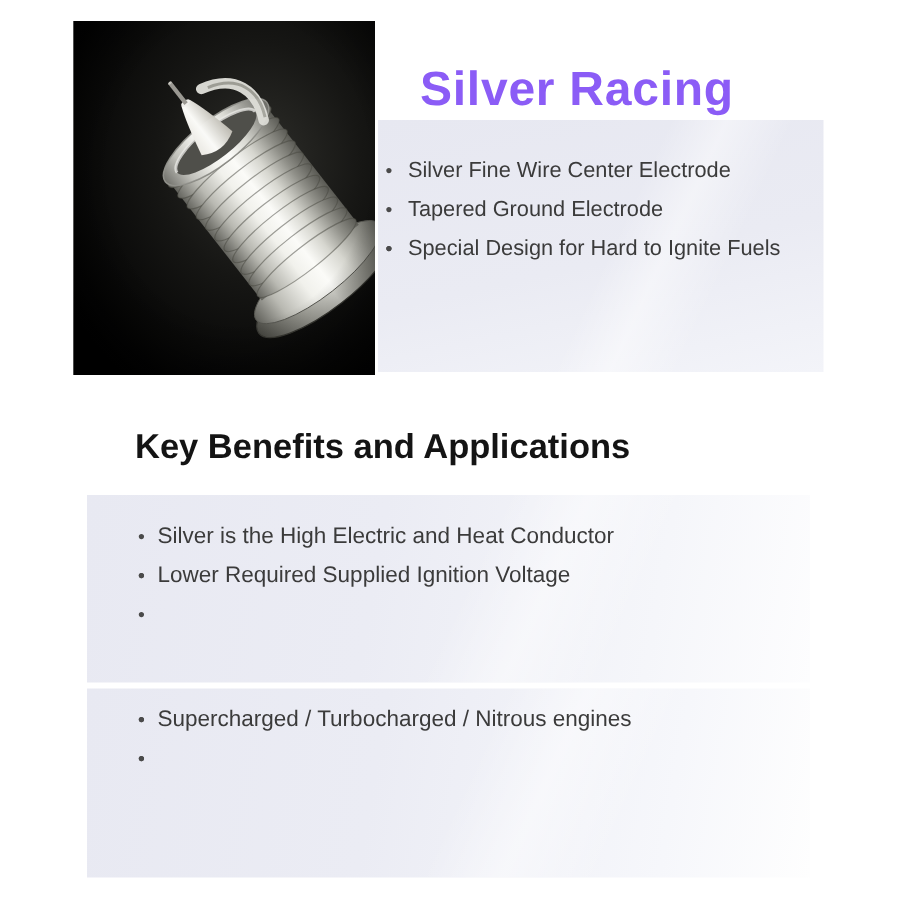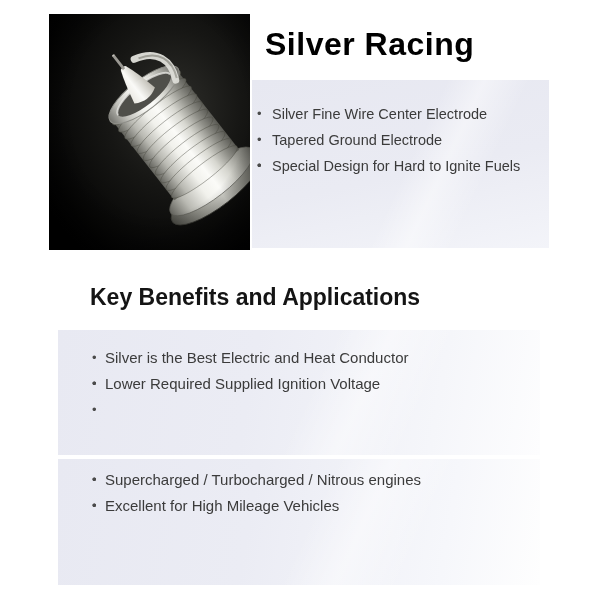--- a/index.html
+++ b/index.html
@@ -18,26 +18,26 @@
     left: 49px; top: 14px;
     width: 201px; height: 236px;
     background: #000000;
   }
   .photo svg { display: block; }
 
   
   .title {
     position: absolute;
     left: 264px; top: 25px;
-    margin: 1px;
+    margin: 16px;
     font-size: 32px;
     line-height: 1.15;
     font-weight: bold;
     letter-spacing: 0.5px;
-    color: #000000;
+    color: #8b5cf6;
   }
 
   
   .heading {
     position: absolute;
     left: 90px; top: 284px;
     margin: 0;
     font-size: 23px;
     font-weight: bold;
     color: #141414;
@@ -194,21 +194,21 @@
       </ul>
   </div>
 
   <h2 class="heading">Key Benefits and Applications</h2>
 
   <div class="panel panel-benefits">
     <ul class="bullets">
 
         <li>
           <span class="bullet">•</span>
-          <span class="li-text">Silver is the Best Electric and Heat Conductor</span>
+          <span class="li-text">Silver is the High Electric and Heat Conductor</span>
         </li>
 
         <li>
           <span class="bullet">•</span>
         </li>
 
         <li>
           <span class="bullet">•</span>
           <span class="li-text">Lower Required Supplied Ignition Voltage</span>
         </li>
@@ -230,18 +230,17 @@
           <span class="bullet">•</span>
           <span class="li-text">Supercharged / Turbocharged / Nitrous engines</span>
         </li>
 
         <li>
           <span class="bullet">•</span>
         </li>
 
         <li>
           <span class="bullet">•</span>
-          <span class="li-text">Excellent for High Mileage Vehicles</span>
         </li>
       </ul>
   </div>
 
 </div>
 
 </body></html>

